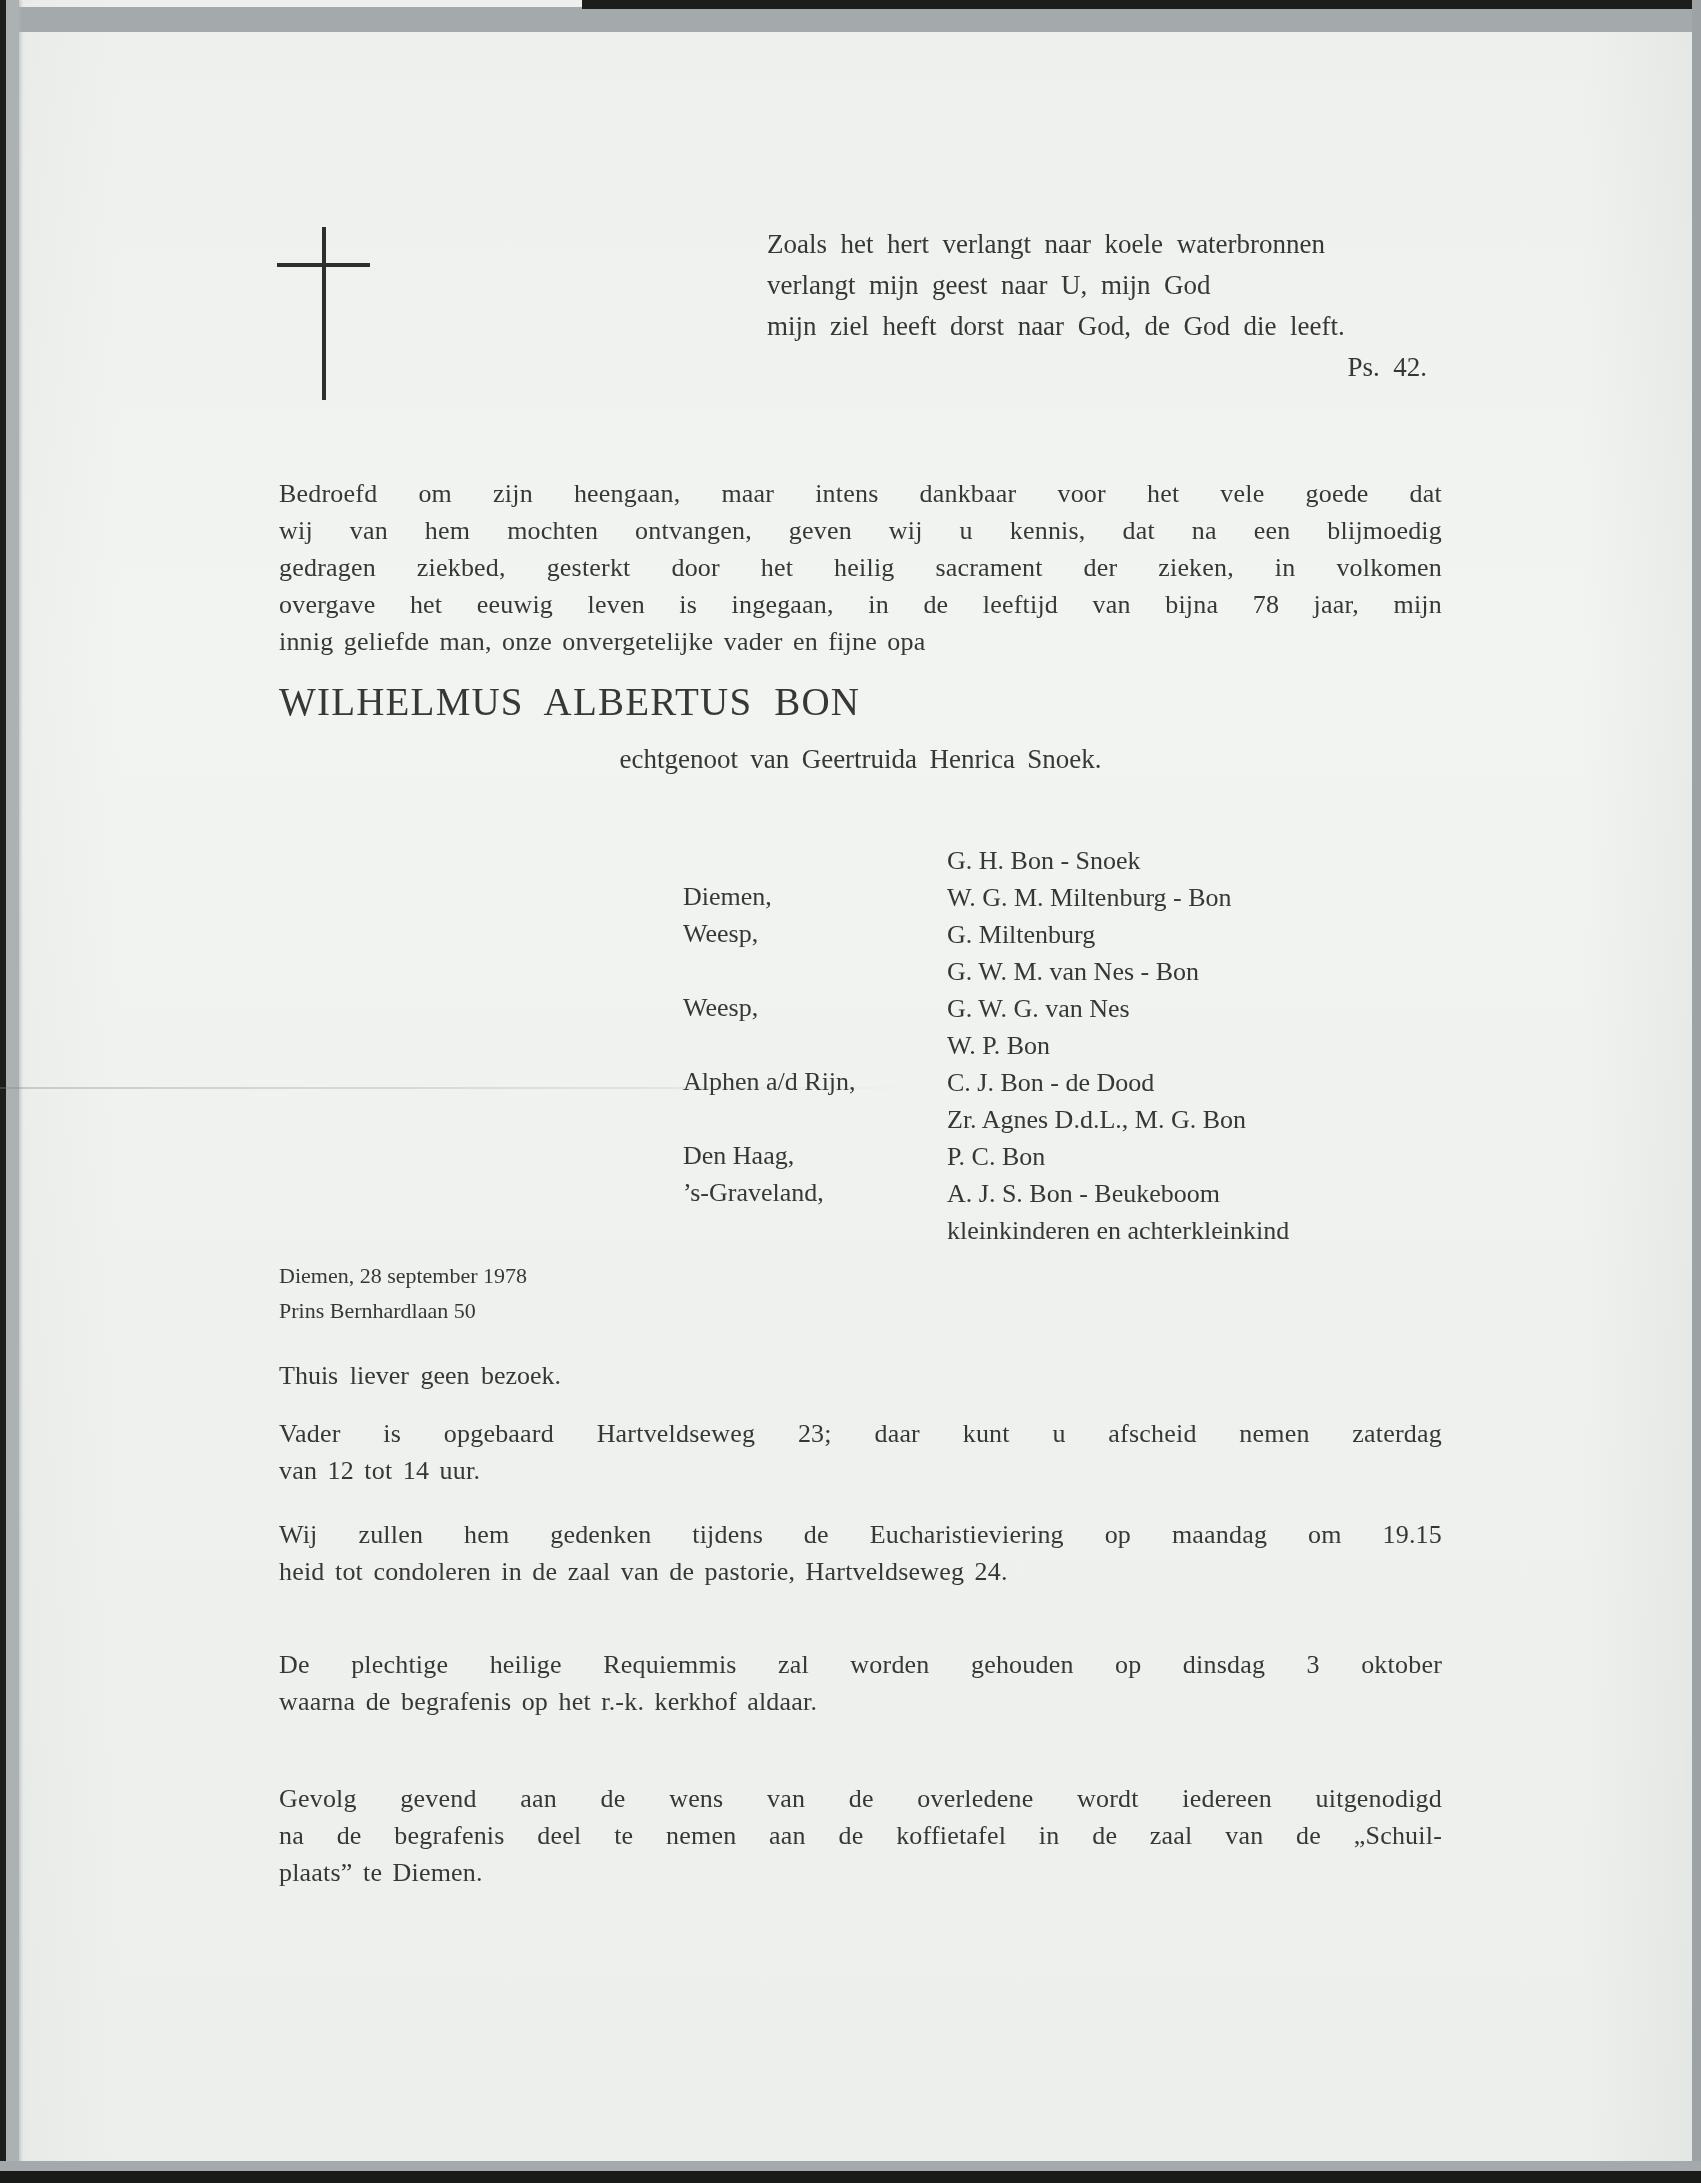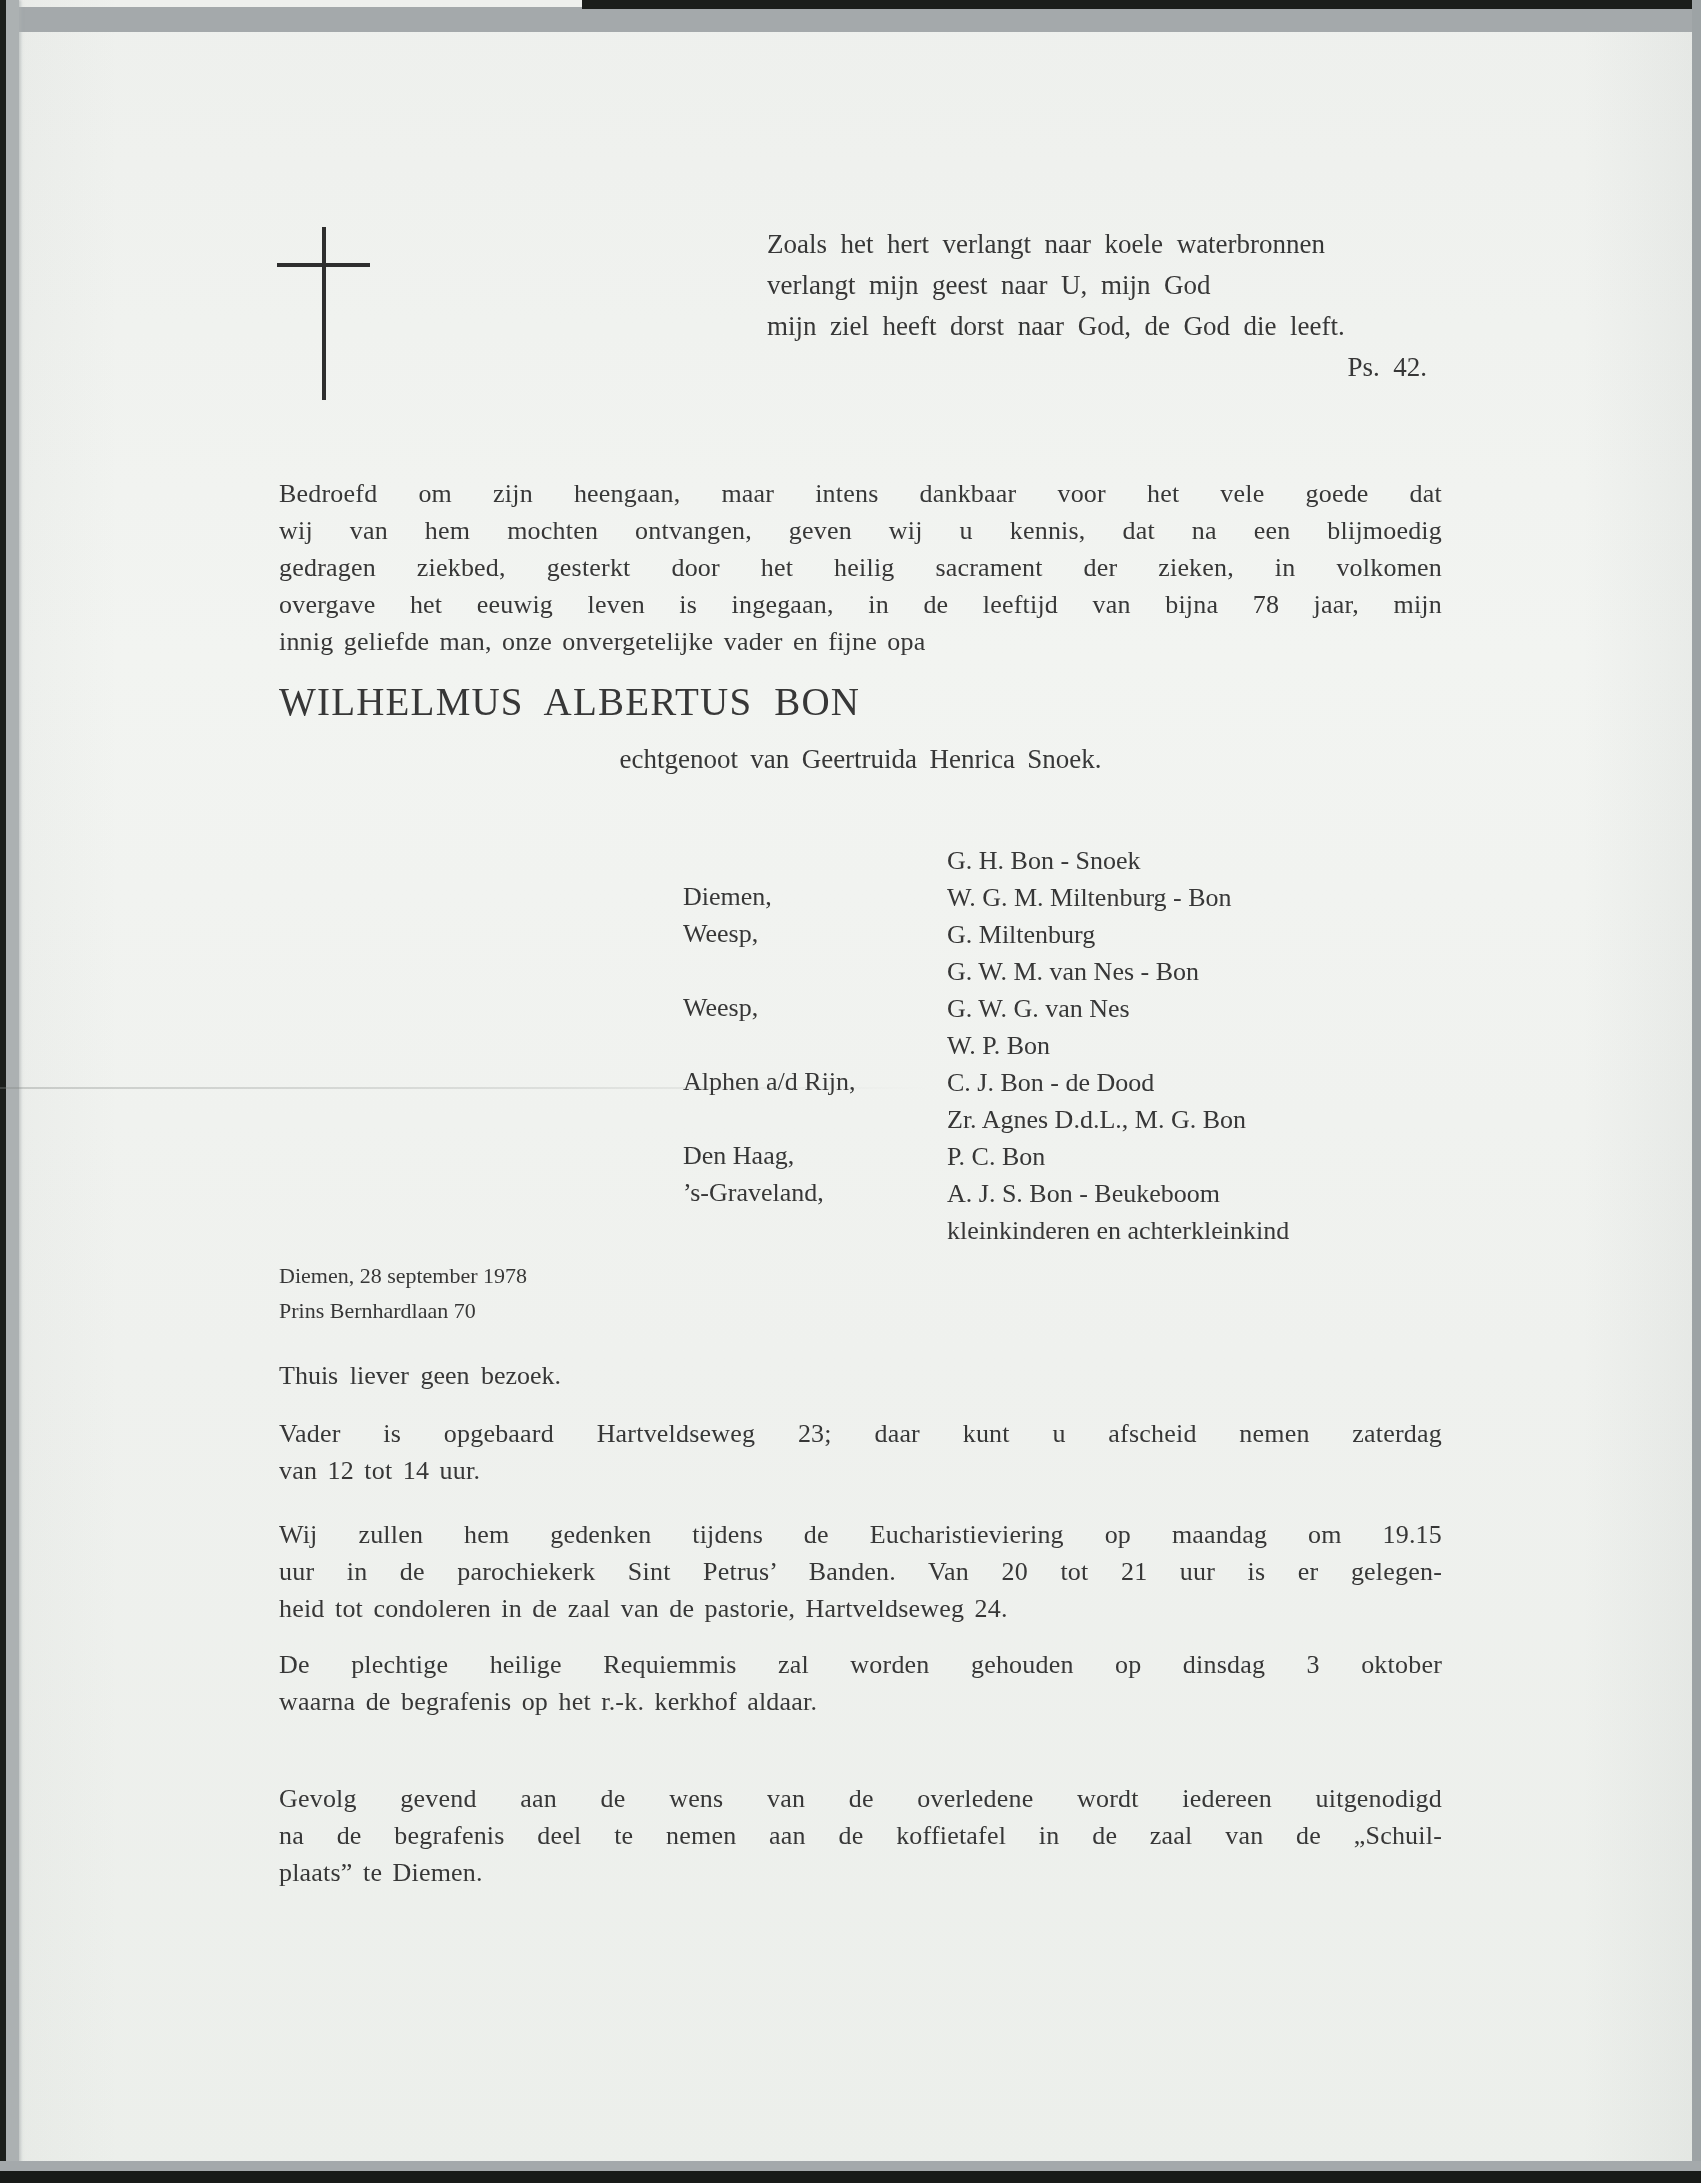--- a/index.html
+++ b/index.html
@@ -164,39 +164,38 @@
       <span class="place"></span>
       <span class="fname">kleinkinderen en achterkleinkind</span>
     </div>
 
 </div>
 
 <div class="abs dateline">
 
     <div class="line nw">Diemen, 28 september 1978</div>
 
-    <div class="line nw">Prins Bernhardlaan 70</div>
+    <div class="line nw">Prins Bernhardlaan 50</div>
 
 </div>
 
 <div class="abs no-visit">Thuis liever geen bezoek.</div>
 
 <div class="abs para" id="visitation">
 
     <div class="line just">Vader is opgebaard Hartveldseweg 23; daar kunt u afscheid nemen zaterdag</div>
 
     <div class="line">van 12 tot 14 uur.</div>
 
 </div>
 
 <div class="abs para" id="eucharist">
 
     <div class="line just">Wij zullen hem gedenken tijdens de Eucharistieviering op maandag om 19.15</div>
 
-    <div class="line just">uur in de parochiekerk Sint Petrus’ Banden. Van 20 tot 21 uur is er gelegen-</div>
 
     <div class="line">heid tot condoleren in de zaal van de pastorie, Hartveldseweg 24.</div>
 
 </div>
 
 <div class="abs para" id="requiem">
 
     <div class="line just">De plechtige heilige Requiemmis zal worden gehouden op dinsdag 3 oktober</div>
 
 

